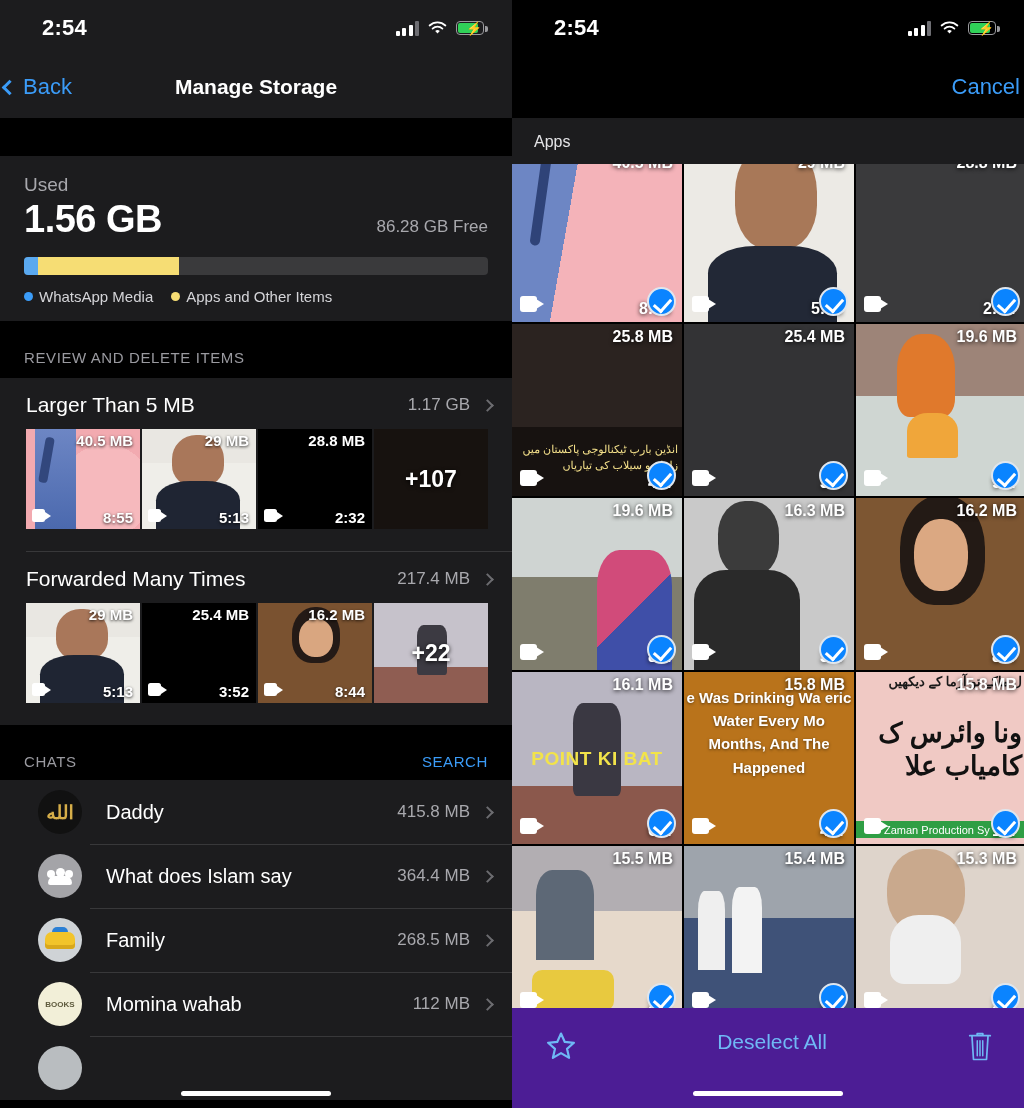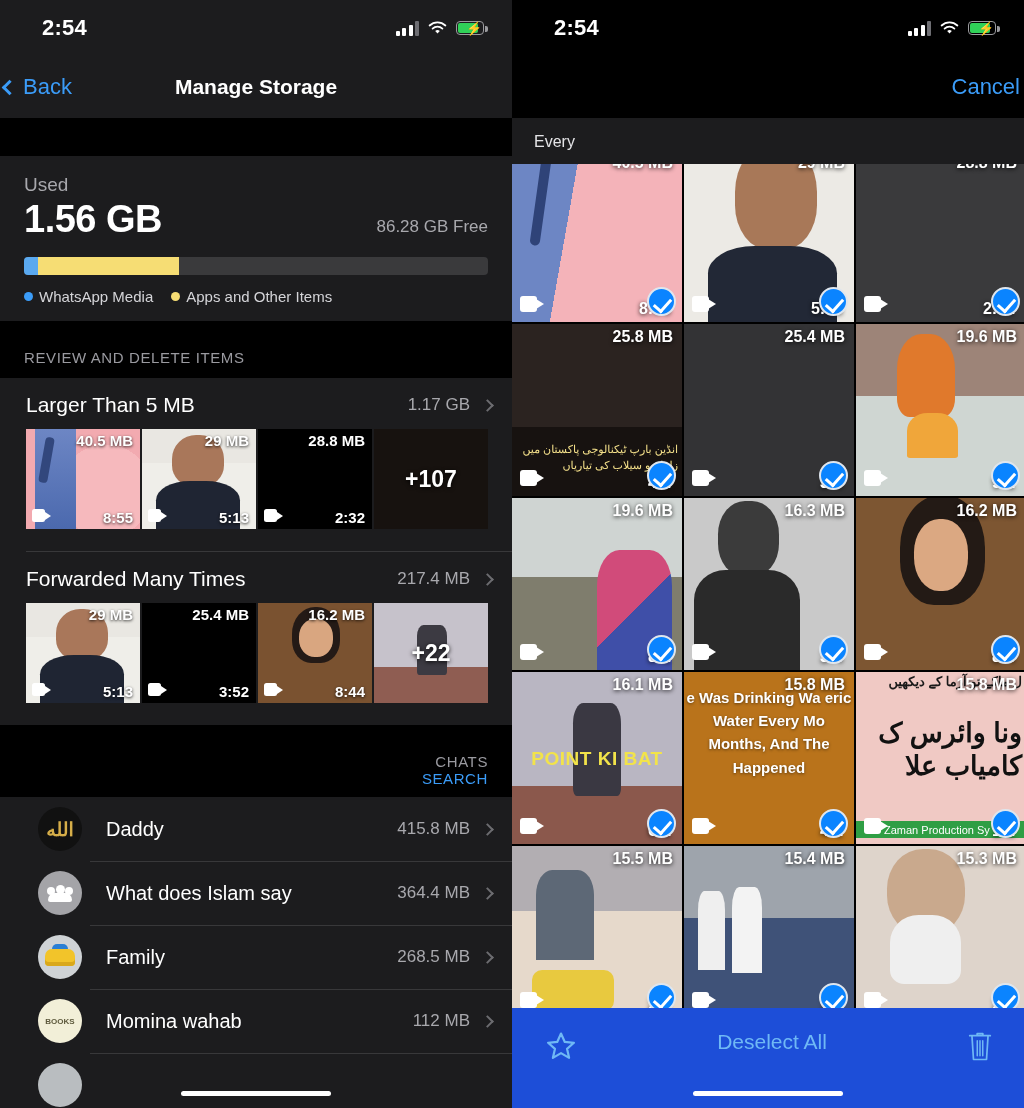--- a/index.html
+++ b/index.html
@@ -61,21 +61,21 @@
   .bar .seg-blue{ width:3%; background:#5aa9f0; }
   .bar .seg-yellow{ width:30.5%; background:#f6dd74; }
   .legend{ display:flex; gap:18px; margin-top:13px; }
   .lg{ display:flex; align-items:center; gap:6px; color:#d4d4d8; font-size:15px; }
   .dot{ width:9px; height:9px; border-radius:50%; }
   .dot.blue{ background:#3b9cf8; }
   .dot.yellow{ background:#f6dd74; }
 
   
   .sec-head{ background:#000; color:#9a9aa0; font-size:15px; letter-spacing:.6px; padding:28px 24px 12px; }
-  .sec-head.chats{ display:flex; align-items:flex-end; justify-content:space-between; padding-bottom:10px;flex-direction:column; }
+  .sec-head.chats{ display:flex; align-items:flex-end; justify-content:space-between; padding-bottom:10px; }
   .sec-head.chats .search{ color:#3b9cf8; font-size:15px; letter-spacing:.6px; cursor:pointer; }
 
   
   .mgroup{ background:#1c1c1e; }
   .mgroup .row-head{ display:flex; align-items:center; justify-content:space-between; padding:15px 20px 12px 26px; }
   .rh-title{ color:#fff; font-size:21px; }
   .rh-right{ display:flex; align-items:center; gap:13px; }
   .rh-size{ color:#a8a8ad; font-size:17px; }
   .chev-r{ display:inline-block; width:9px; height:9px; border-right:2.4px solid #6c6c70; border-top:2.4px solid #6c6c70; transform:rotate(45deg); }
   .thumbs{ display:flex; gap:2px; padding:0 24px 22px 26px; }
@@ -184,21 +184,21 @@
   .c-expo{ position:absolute; inset:0; background:linear-gradient(180deg,#9ea4ac 0 42%, #3f5278 42% 100%); }
   .c-expo:before{ content:""; position:absolute; left:8%; top:26%; width:16%; height:46%; background:#efefef; border-radius:24% 24% 0 0; }
   .c-expo:after{ content:""; position:absolute; left:28%; top:24%; width:18%; height:50%; background:#f3f3f3; border-radius:24% 24% 0 0; }
   .c-old{ position:absolute; inset:0; background:linear-gradient(180deg,#ded4cb 0 100%); }
   .c-old:before{ content:""; position:absolute; left:18%; top:2%; width:46%; height:50%; background:#c9a98d; border-radius:46%; }
   .c-old:after{ content:""; position:absolute; left:20%; top:40%; width:42%; height:40%; background:#efefef; border-radius:40% 40% 20% 20%; }
 
   
   .toolbar{
     position:absolute; left:0; bottom:0; width:512px; height:100px;
-    background:#1d4ed8; display:flex; align-items:flex-start; justify-content:space-between;
+    background:#4c1d95; display:flex; align-items:flex-start; justify-content:space-between;
     padding:22px 30px 0 32px;
   }
   .tb-center{ color:#6fb8f5; font-size:21px; cursor:pointer; }
   .star{ width:34px; height:33px; cursor:pointer; }
   .trash{ width:28px; height:32px; position:relative; cursor:pointer; }
 </style>
 </head>
 <body>
 
 <div class="screen">
@@ -425,21 +425,21 @@
             <span class="bolt">⚡</span>
           </span>
       </div>
     </div>
 
     <div class="navbar">
       <div class="nav-right">Cancel</div>
     </div>
 
     <div class="sizebar">
-      <span>Every</span>
+      <span>Apps</span>
     </div>
 
     <div class="grid">
       <div class="grid-inner">
 
         <div class="cell">
             <span class="c-nurse"></span>
           <span class="mb">40.5 MB</span>
           <span class="vcam2">
               <i class="body"></i>

